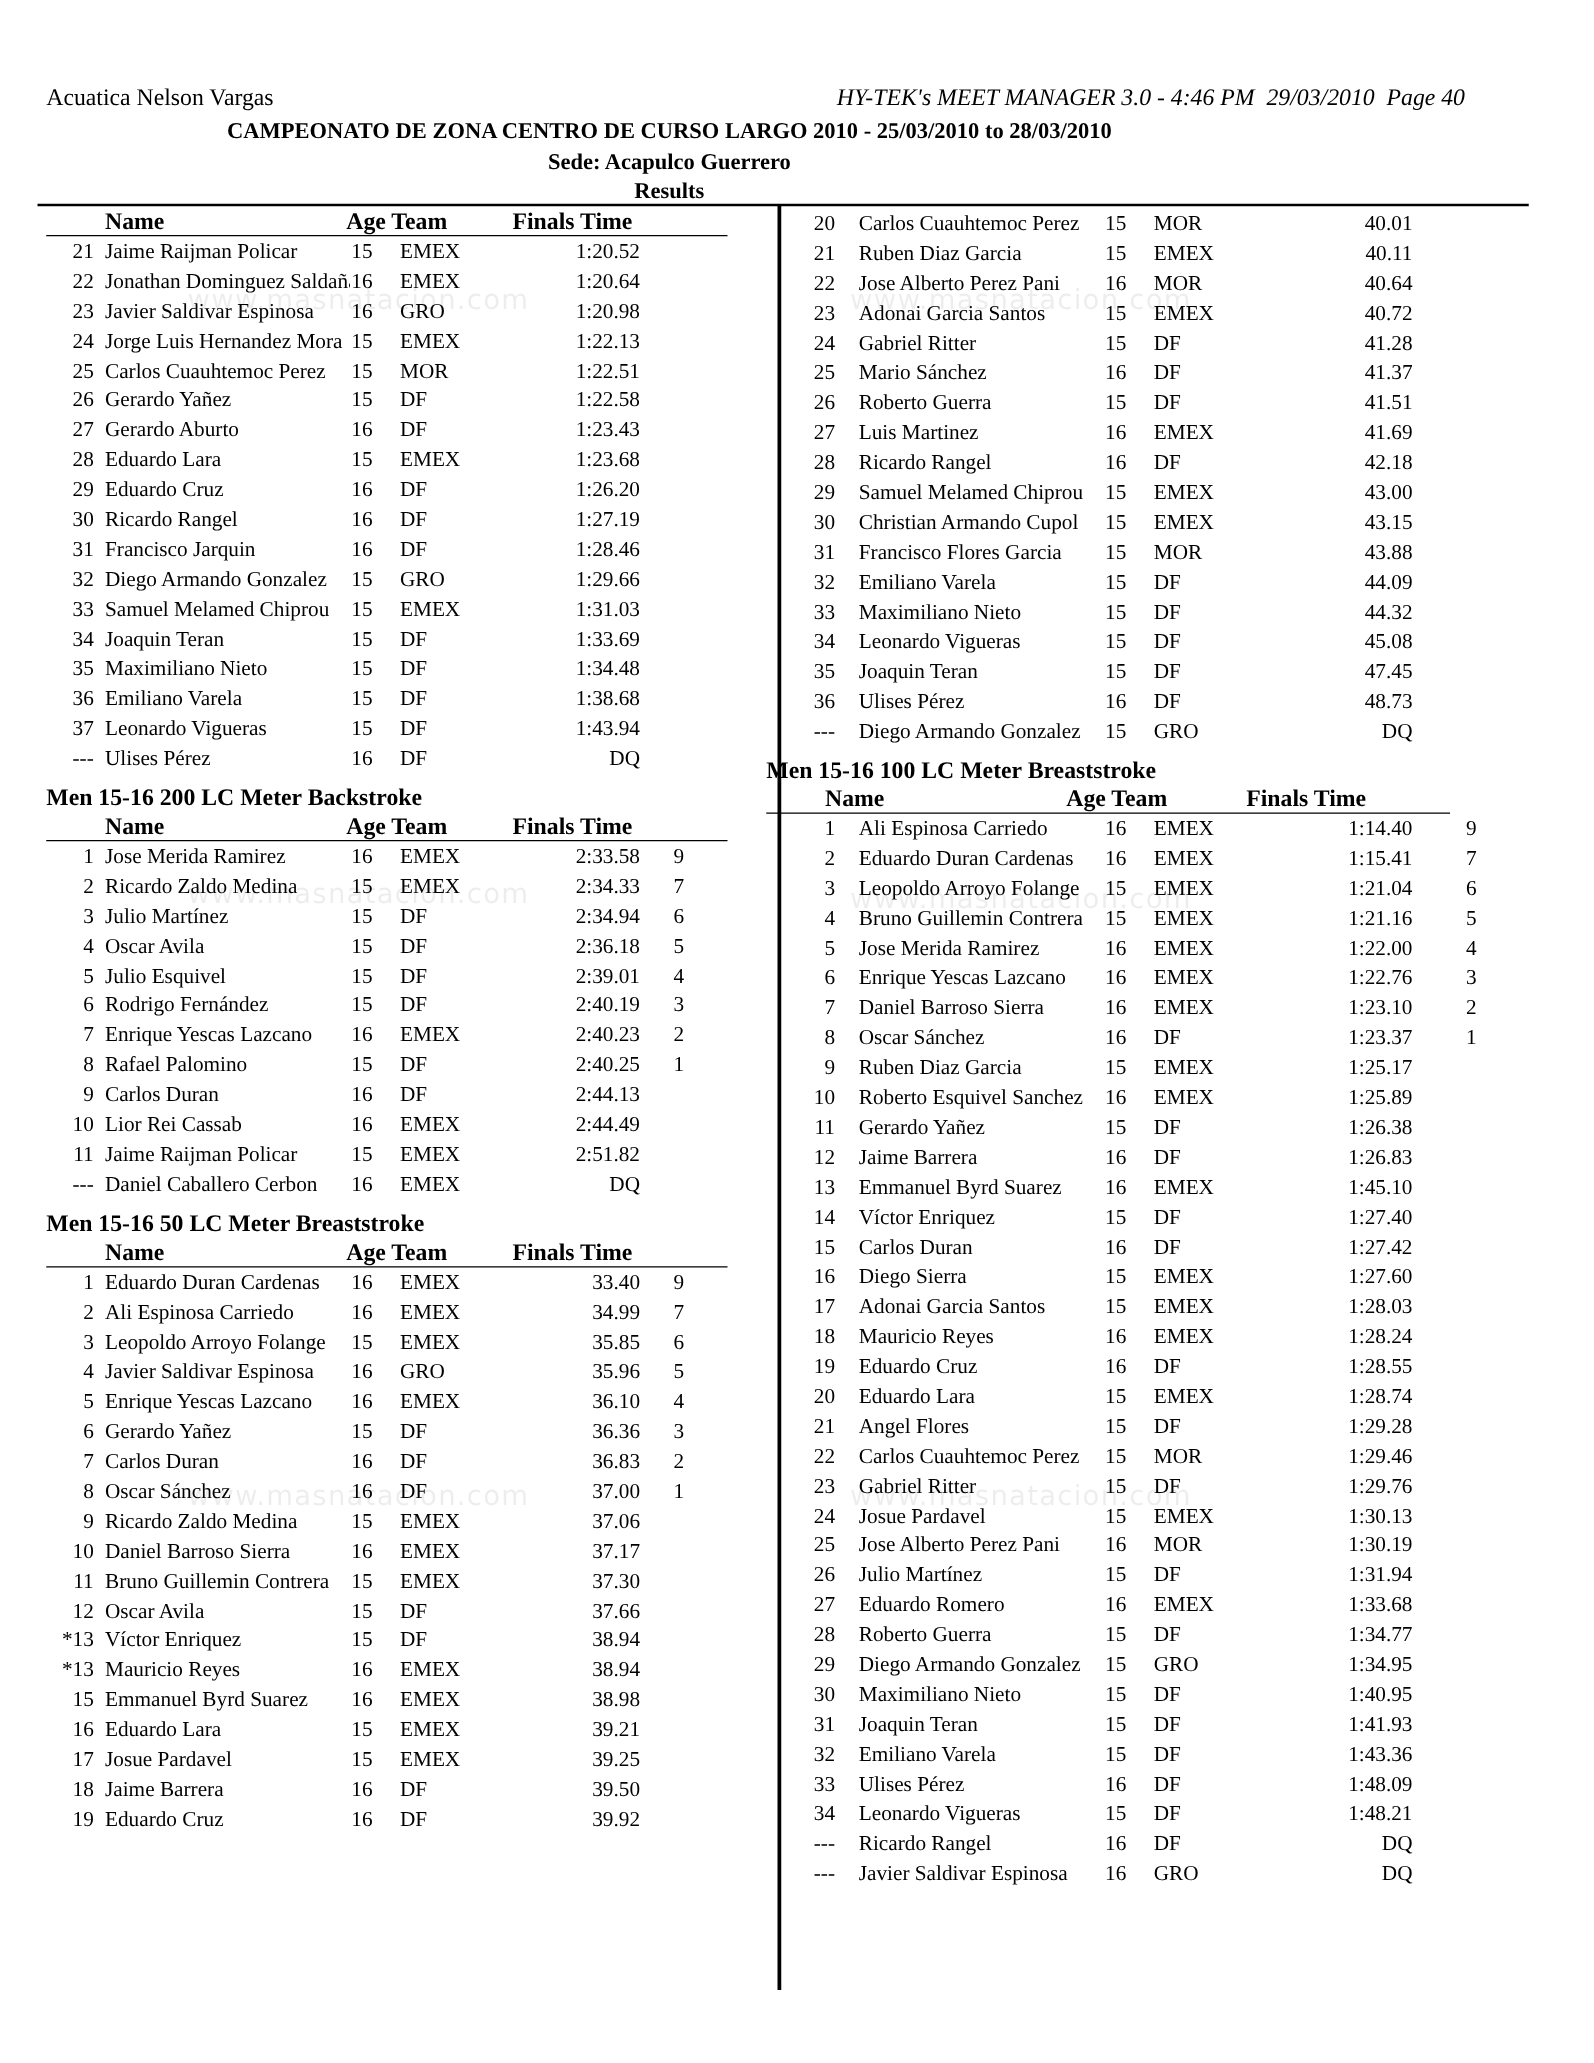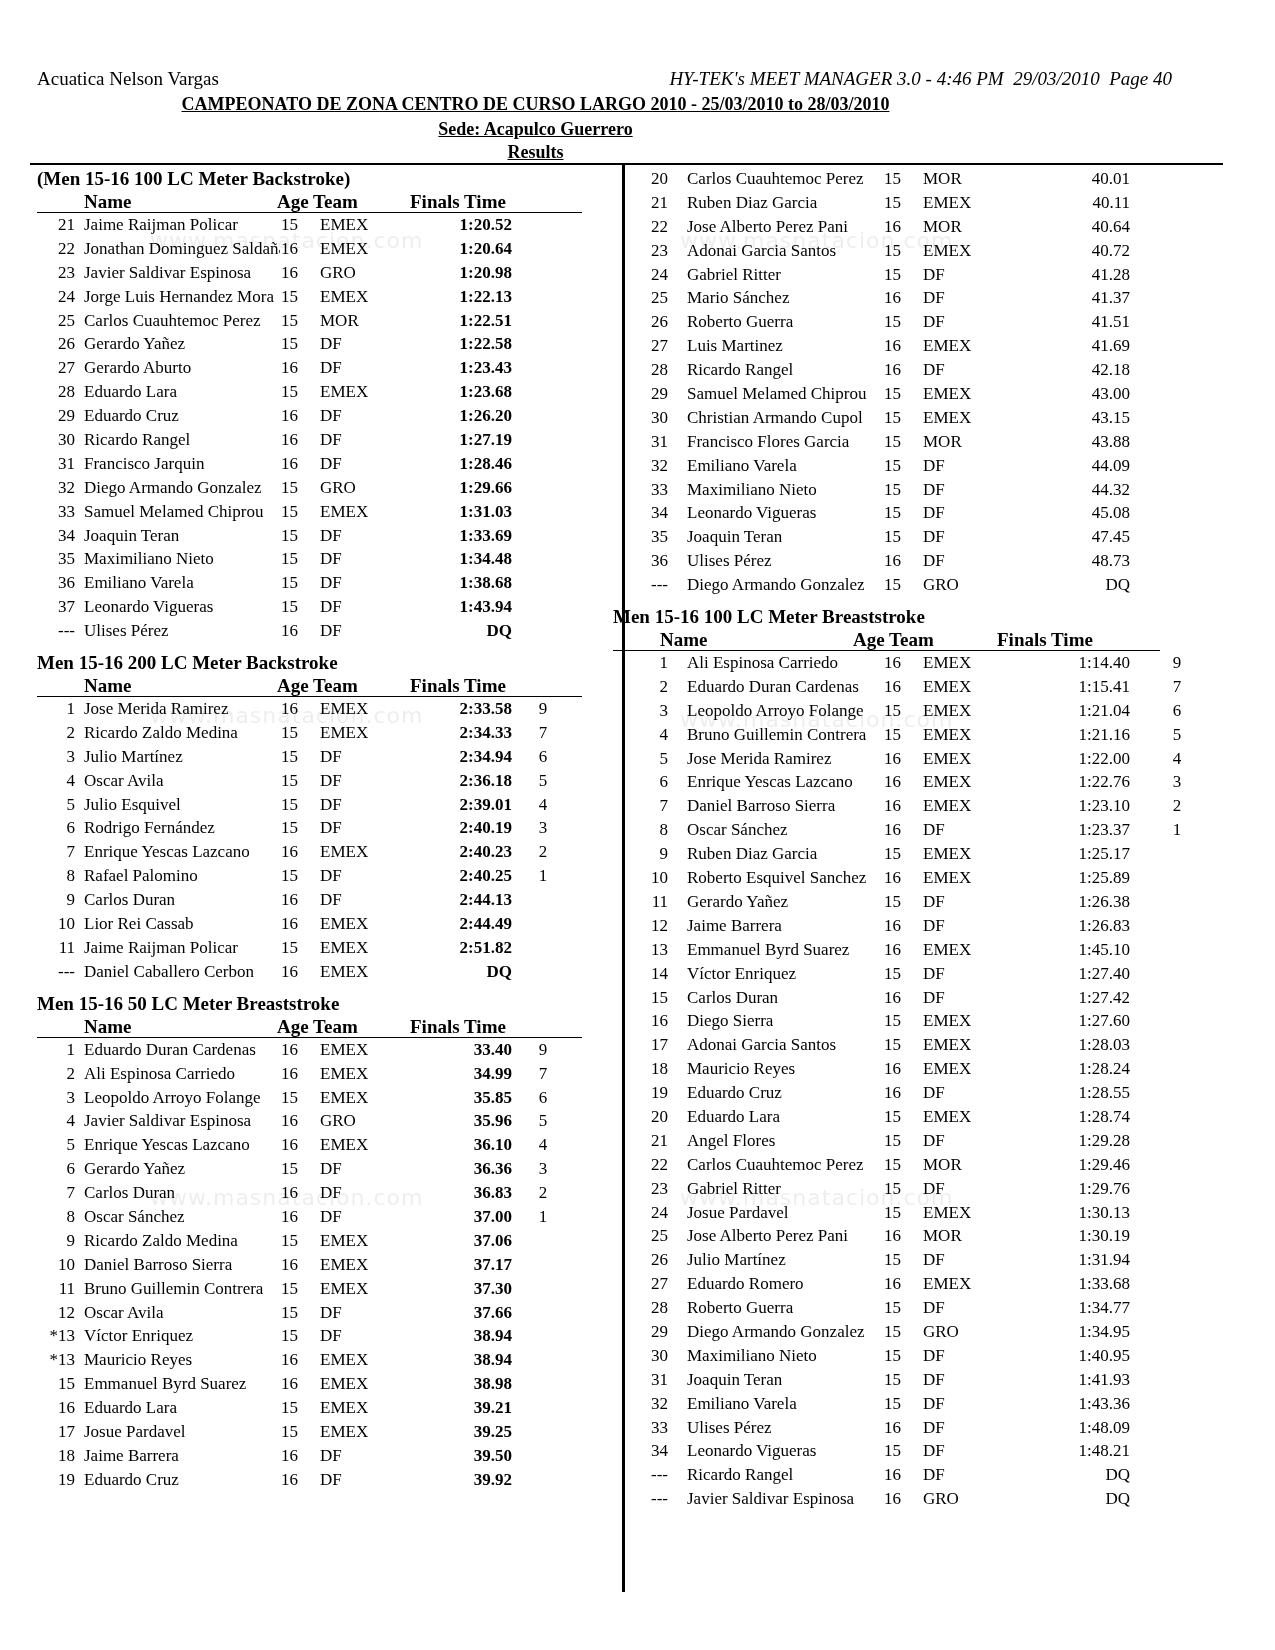--- a/index.html
+++ b/index.html
@@ -2,41 +2,41 @@
 <html><head>
   <meta charset="utf-8">
   <style>
     html, body { margin: 0; padding: 0; background: #ffffff; }
     body {
       width: 1275px; height: 1650px; position: relative; overflow: hidden;
       font-family: "Liberation Serif", "DejaVu Serif", serif; color: #000;
     }
     .hdr-left { position: absolute; left: 37px; top: 68px; font-size: 19px; }
     .hdr-right { position: absolute; right: 103px; top: 68px; font-size: 19px; white-space: pre; font-style: italic; }
-    .title { position: absolute; left: 0; width: 1071px; text-align: center; font-weight: bold; font-size: 18px; text-decoration: underline; }
+    .title { position: absolute; left: 0; width: 1071px; text-align: center; font-weight: bold; font-size: 18px; }
     .t1 { top: 94px; } .t2 { top: 119px; text-align: center; } .t3 { top: 142px; }
     .topline { position: absolute; left: 30px; width: 1193px; top: 163px; border-top: 2px solid #000; }
     .vline { position: absolute; left: 622px; top: 164px; height: 1428px; border-left: 3px solid #000; }
     .col { position: absolute; }
     .colL { left: 37px; top: 167px; width: 575px; }
     .colR { left: 640px; top: 167px; width: 580px; }
     .event-title { font-weight: bold; font-size: 19px; height: 24px; line-height: 24px; margin-top: 8px; }
     .event-title.first { margin-top: 0; }
     .thead { position: relative; height: 21px; font-weight: bold; font-size: 19px; border-bottom: 1.5px solid #000; line-height: 22px; }
     .row { position: relative; height: 23.9px; line-height: 24px; font-size: 17px; white-space: nowrap; }
     .c-place { position: absolute; width: 38px; text-align: right; }
     .c-name { position: absolute; left: 47px; width: 196px; overflow: hidden; }
     .c-age { position: absolute; left: 244px; }
     .c-team { position: absolute; left: 283px; }
     .c-time { position: absolute; right: 0; width: 90px; text-align: right; }
     .c-pts { position: absolute; width: 20px; text-align: center; }
     .h-name { position: absolute; left: 47px; }
     .h-ageteam { position: absolute; left: 240px; }
     .h-time { position: absolute; }
-    .colL .c-time { left: 385px; font-weight: bold; }
+    .colL .c-time { left: 385px; }
     .colL .c-pts { left: 496px; }
     .colL .h-time { left: 373px; }
     .colL .thead { width: 545px; }
     .colR .c-time { left: 390px; width: 100px; }
     .colR .c-pts { left: 527px; }
     .colR .h-time { left: 384px; }
     .colR .thead { margin-left: -27px; padding-left: 27px; width: 520px; }
     .colR .row .c-place { left: -10px; }
     .colR .event-title { margin-left: -27px; font-family: Liberation Serif, serif; }
     .watermark { position: absolute; font-family: "DejaVu Sans", sans-serif; font-weight: normal; font-size: 22px; color: rgba(0,0,0,0.07); letter-spacing: 1px; pointer-events: none; }
@@ -46,21 +46,20 @@
 
 <div class="hdr-left">Acuatica Nelson Vargas</div>
 <div class="hdr-right">HY-TEK's MEET MANAGER 3.0 - 4:46 PM  29/03/2010  Page 40</div>
 <div class="title t1">CAMPEONATO DE ZONA CENTRO DE CURSO LARGO 2010 - 25/03/2010 to 28/03/2010</div>
 <div class="title t2">Sede: Acapulco Guerrero</div>
 <div class="title t3">Results</div>
 <div class="topline"></div>
 <div class="vline"></div>
 
 <div class="col colL" id="colL">
-    <div class="event-title first">(Men 15-16 100 LC Meter Backstroke)</div>
     <div class="thead">
       <span class="h-name">Name</span>
       <span class="h-ageteam">Age Team</span>
       <span class="h-time">Finals Time</span>
     </div>
     <div class="row">
       <span class="c-place">21</span>
       <span class="c-name">Jaime Raijman Policar</span>
       <span class="c-age">15</span>
       <span class="c-team">EMEX</span>

